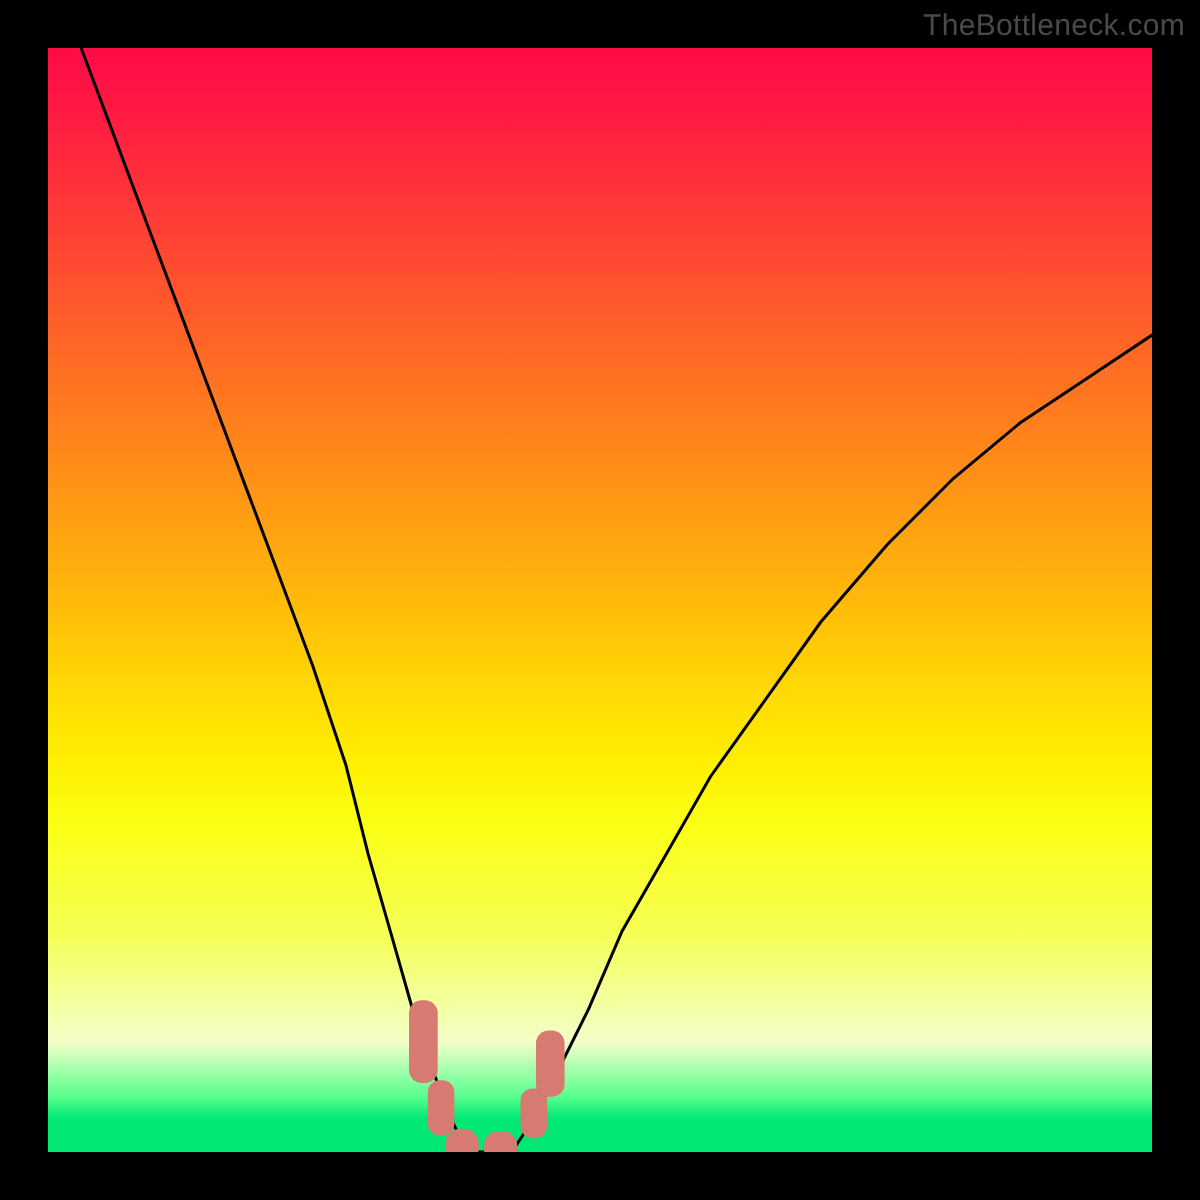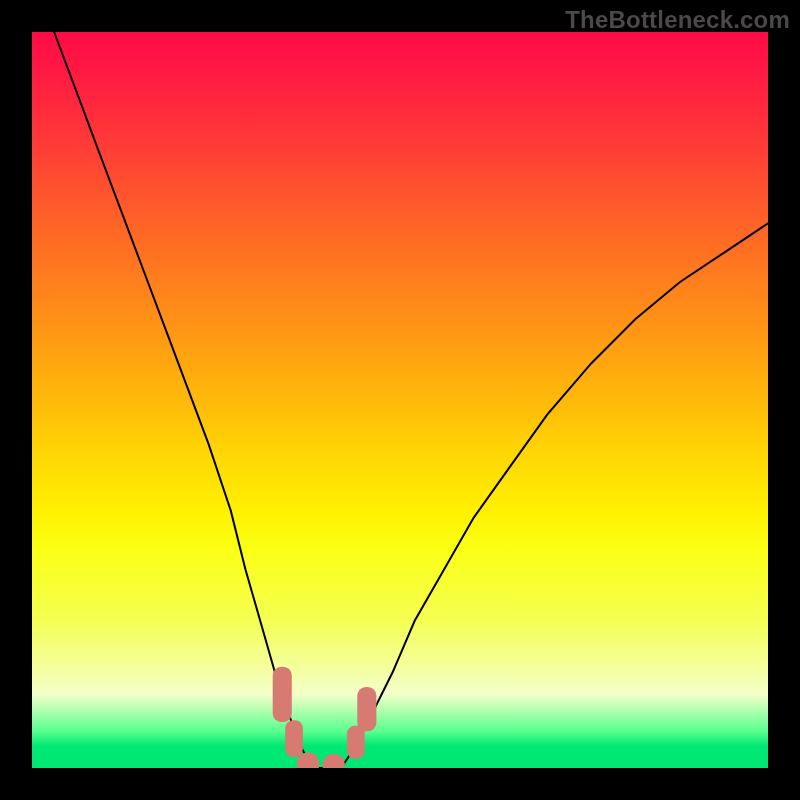--- a/index.html
+++ b/index.html
@@ -13,21 +13,21 @@
       #ff9415 40%,
       #ffb90a 50%,
       #ffd904 58%,
       #fff000 65%,
       #fbff13 70%,
       #f5ff53 80%,
       #f3ffc9 90%,
       #58ff8e 95%,
       #00e874 97%,
       #00e874 100%)}
-  .watermark{position:absolute;top:6px;right:10px;color:#4a4a4a;font-size:24px;font-weight:700;letter-spacing:.2px}
+  .watermark{position:absolute;top:6px;right:10px;color:#4a4a4a;font-size:20px;font-weight:400;letter-spacing:.2px}
   svg.curve{position:absolute;left:32px;top:32px;width:736px;height:736px}
 </style>
 </head>
 <body>
 
 <div class="frame">
   <div class="plot"></div>
   <svg class="curve" viewBox="0 0 736 736" preserveAspectRatio="none">
     <path id="curvePath" fill="none" stroke="#000" stroke-width="2" stroke-linecap="round" d="M22.1 0.0 L44.2 58.9 L66.2 117.8 L88.3 176.6 L110.4 235.5 L132.5 294.4 L154.6 353.3 L176.6 412.2 L198.7 478.4 L213.4 537.3 L228.2 588.8 L242.9 640.3 L257.6 684.5 L268.6 713.9 L279.7 736.0 L309.1 736.0 L323.8 713.9 L338.6 684.5 L360.6 640.3 L382.7 588.8 L412.2 537.3 L441.6 485.8 L478.4 434.2 L515.2 382.7 L559.4 331.2 L603.5 287.0 L647.7 250.2 L691.8 220.8 L736.0 191.4"></path>
     <g id="markerGroup">

